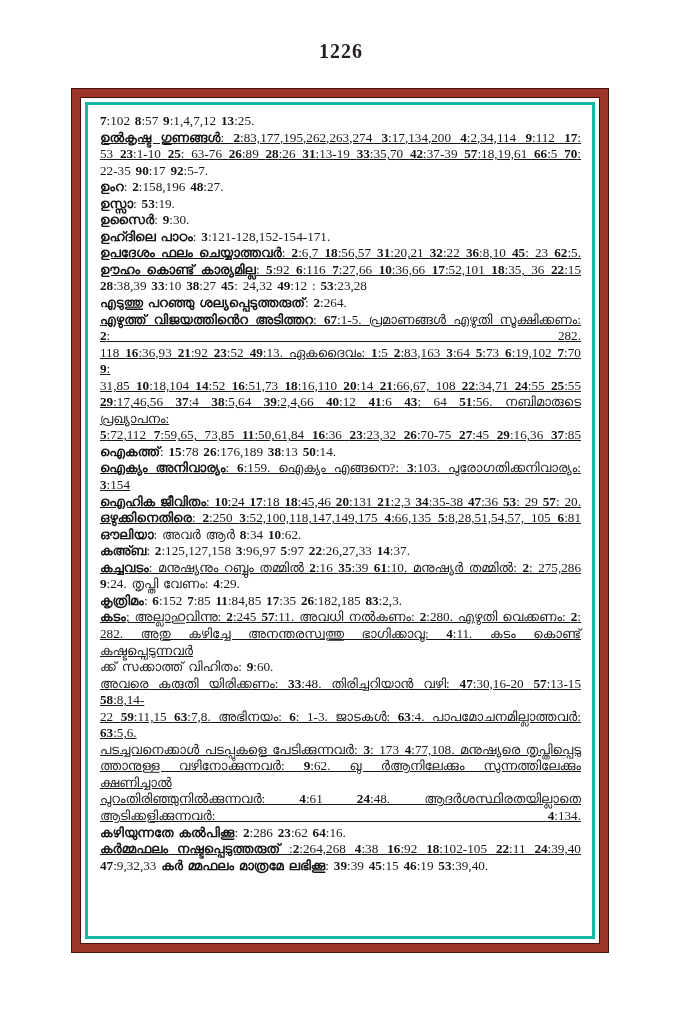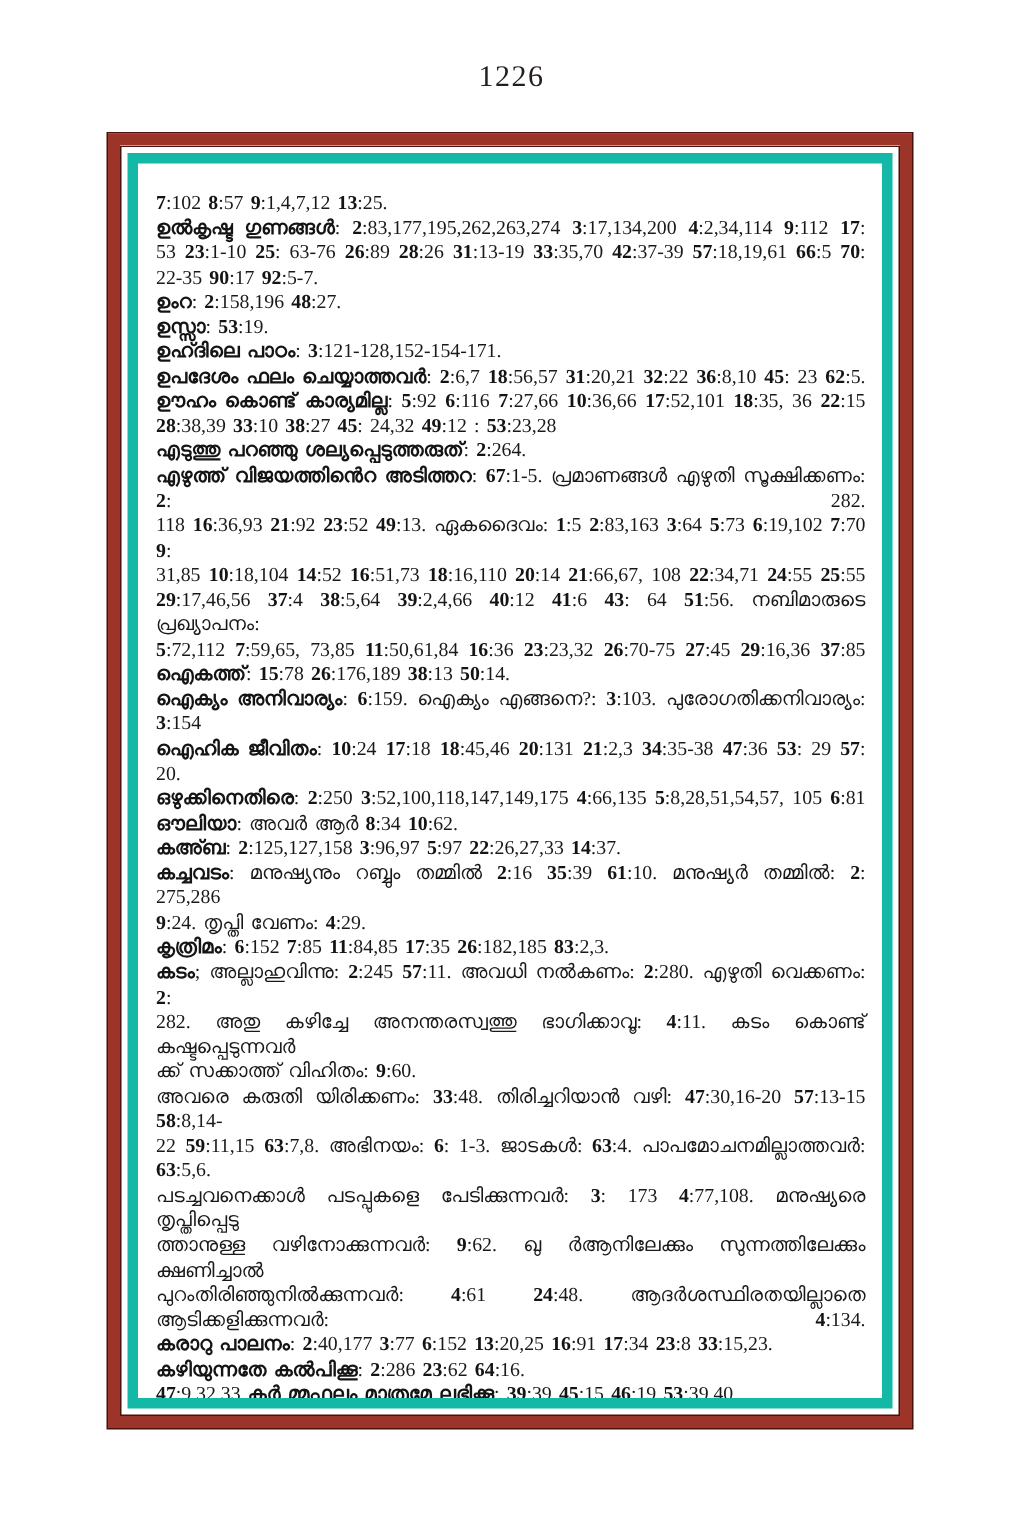--- a/index.html
+++ b/index.html
@@ -16,21 +16,21 @@
     width: 682px;
     height: 1024px;
     background: #ffffff;
   }
   .page-number {
     position: absolute;
     top: 40px;
     left: 0;
     width: 100%;
     text-align: center;
-    font-weight: 400;
+    font-weight: 700;
     font-size: 20px;
     letter-spacing: 1px;
     color: #241f1d;
   }
   
   .frame {
     position: absolute;
     left: 72px;
     top: 89px;
     width: 536px;
@@ -40,56 +40,58 @@
     outline: 1px solid #46120b;
     box-shadow: inset 0 0 0 1px #46120b;
     background: #ffffff;
   }
   .inner {
     position: absolute;
     left: 5px;
     top: 5px;
     right: 5px;
     bottom: 5px;
-    border: 7px solid #14b8a6;
+    border: 3px solid #14b8a6;
     box-sizing: border-box;
-    padding: 18px 11px 0 12px;
+    padding: 8px 11px 0 12px;
     overflow: hidden;
   }
   .line {
     font-size: 13.2px;
     line-height: 16.55px;
     color: #191919;
     text-align: justify;
     text-align-last: left;
     text-justify: inter-word;
     word-spacing: 1.5px;
     white-space: normal;
   }
   .line.j {
     text-align-last: justify;
+    text-decoration: underline;
   }
   .line b {
     font-weight: 700;
     color: #141414;
   }
 </style>
 </head>
 <body>
 
 <div class="page">
   <div class="page-number">1226</div>
   <div class="frame">
     <div class="inner" id="lines-container">
         <div class="line"><b>7</b><span>:102 </span><b>8</b><span>:57 </span><b>9</b><span>:1,4,7,12 </span><b>13</b><span>:25.</span></div>
         <div class="line j"><b>ഉൽകൃഷ്ട ഗുണങ്ങൾ</b><span>: </span><b>2</b><span>:83,177,195,262,263,274 </span><b>3</b><span>:17,134,200 </span><b>4</b><span>:2,34,114 </span><b>9</b><span>:112 </span><b>17</b><span>:</span></div>
         <div class="line j"><span>53 </span><b>23</b><span>:1-10 </span><b>25</b><span>: 63-76 </span><b>26</b><span>:89 </span><b>28</b><span>:26 </span><b>31</b><span>:13-19 </span><b>33</b><span>:35,70 </span><b>42</b><span>:37-39 </span><b>57</b><span>:18,19,61 </span><b>66</b><span>:5 </span><b>70</b><span>:</span></div>
         <div class="line"><span>22-35 </span><b>90</b><span>:17 </span><b>92</b><span>:5-7.</span></div>
         <div class="line"><b>ഉംറ</b><span>: </span><b>2</b><span>:158,196 </span><b>48</b><span>:27.</span></div>
         <div class="line"><b>ഉസ്സാ</b><span>: </span><b>53</b><span>:19.</span></div>
+        <div class="line"><b>ഉസൈർ</b><span>: </span><b>9</b><span>:30.</span></div>
         <div class="line"><b>ഉഹ്ദിലെ പാഠം</b><span>: </span><b>3</b><span>:121-128,152-154-171.</span></div>
         <div class="line j"><b>ഉപദേശം ഫലം ചെയ്യാത്തവർ</b><span>: </span><b>2</b><span>:6,7 </span><b>18</b><span>:56,57 </span><b>31</b><span>:20,21 </span><b>32</b><span>:22 </span><b>36</b><span>:8,10 </span><b>45</b><span>: 23 </span><b>62</b><span>:5.</span></div>
         <div class="line j"><b>ഊഹം കൊണ്ട് കാര്യമില്ല</b><span>: </span><b>5</b><span>:92 </span><b>6</b><span>:116 </span><b>7</b><span>:27,66 </span><b>10</b><span>:36,66 </span><b>17</b><span>:52,101 </span><b>18</b><span>:35, 36 </span><b>22</b><span>:15</span></div>
         <div class="line"><b>28</b><span>:38,39 </span><b>33</b><span>:10 </span><b>38</b><span>:27 </span><b>45</b><span>: 24,32 </span><b>49</b><span>:12 : </span><b>53</b><span>:23,28</span></div>
         <div class="line"><b>എടുത്തു പറഞ്ഞു ശല്യപ്പെടുത്തരുത്</b><span>: </span><b>2</b><span>:264.</span></div>
         <div class="line j"><b>എഴുത്ത് വിജയത്തിൻെറ അടിത്തറ</b><span>: </span><b>67</b><span>:1-5. പ്രമാണങ്ങൾ എഴുതി സൂക്ഷിക്കണം: </span><b>2</b><span>: 282.</span></div>
         <div class="line j"><span>118 </span><b>16</b><span>:36,93 </span><b>21</b><span>:92 </span><b>23</b><span>:52 </span><b>49</b><span>:13. ഏകദൈവം: </span><b>1</b><span>:5 </span><b>2</b><span>:83,163 </span><b>3</b><span>:64 </span><b>5</b><span>:73 </span><b>6</b><span>:19,102 </span><b>7</b><span>:70 </span><b>9</b><span>:</span></div>
         <div class="line j"><span>31,85 </span><b>10</b><span>:18,104 </span><b>14</b><span>:52 </span><b>16</b><span>:51,73 </span><b>18</b><span>:16,110 </span><b>20</b><span>:14 </span><b>21</b><span>:66,67, 108 </span><b>22</b><span>:34,71 </span><b>24</b><span>:55 </span><b>25</b><span>:55</span></div>
         <div class="line j"><b>29</b><span>:17,46,56 </span><b>37</b><span>:4 </span><b>38</b><span>:5,64 </span><b>39</b><span>:2,4,66 </span><b>40</b><span>:12 </span><b>41</b><span>:6 </span><b>43</b><span>: 64 </span><b>51</b><span>:56. നബിമാരുടെ പ്രഖ്യാപനം:</span></div>
         <div class="line j"><b>5</b><span>:72,112 </span><b>7</b><span>:59,65, 73,85 </span><b>11</b><span>:50,61,84 </span><b>16</b><span>:36 </span><b>23</b><span>:23,32 </span><b>26</b><span>:70-75 </span><b>27</b><span>:45 </span><b>29</b><span>:16,36 </span><b>37</b><span>:85</span></div>
@@ -103,18 +105,18 @@
         <div class="line"><b>9</b><span>:24. തൃപ്തി വേണം: </span><b>4</b><span>:29.</span></div>
         <div class="line"><b>കൃത്രിമം</b><span>: </span><b>6</b><span>:152 </span><b>7</b><span>:85 </span><b>11</b><span>:84,85 </span><b>17</b><span>:35 </span><b>26</b><span>:182,185 </span><b>83</b><span>:2,3.</span></div>
         <div class="line j"><b>കടം</b><span>; അല്ലാഹുവിന്നു: </span><b>2</b><span>:245 </span><b>57</b><span>:11. അവധി നൽകണം: </span><b>2</b><span>:280. എഴുതി വെക്കണം: </span><b>2</b><span>:</span></div>
         <div class="line j"><span>282. അതു കഴിച്ചേ അനന്തരസ്വത്തു ഭാഗിക്കാവൂ: </span><b>4</b><span>:11. കടം കൊണ്ട് കഷ്ടപ്പെടുന്നവർ</span></div>
         <div class="line"><span>ക്ക് സക്കാത്ത് വിഹിതം: </span><b>9</b><span>:60.</span></div>
         <div class="line j"><span>അവരെ കരുതി യിരിക്കണം: </span><b>33</b><span>:48. തിരിച്ചറിയാൻ വഴി: </span><b>47</b><span>:30,16-20 </span><b>57</b><span>:13-15 </span><b>58</b><span>:8,14-</span></div>
         <div class="line j"><span>22 </span><b>59</b><span>:11,15 </span><b>63</b><span>:7,8. അഭിനയം: </span><b>6</b><span>: 1-3. ജാടകൾ: </span><b>63</b><span>:4. പാപമോചനമില്ലാത്തവർ: </span><b>63</b><span>:5,6.</span></div>
         <div class="line j"><span>പടച്ചവനെക്കാൾ പടപ്പുകളെ പേടിക്കുന്നവർ: </span><b>3</b><span>: 173 </span><b>4</b><span>:77,108. മനുഷ്യരെ തൃപ്തിപ്പെടു</span></div>
         <div class="line j"><span>ത്താനുള്ള വഴിനോക്കുന്നവർ: </span><b>9</b><span>:62. ഖു ർആനിലേക്കും സുന്നത്തിലേക്കും ക്ഷണിച്ചാൽ</span></div>
         <div class="line j"><span>പുറംതിരിഞ്ഞുനിൽക്കുന്നവർ: </span><b>4</b><span>:61 </span><b>24</b><span>:48. ആദർശസ്ഥിരതയില്ലാതെ ആടിക്കളിക്കുന്നവർ: </span><b>4</b><span>:134.</span></div>
-        <div class="line"><b>കരാറു പാലനം</b><span>: </span><b>2</b><span>:40,177 </span><b>3</b><span>:77 </span><b>6</b><span>:152 </span><b>13</b><span>:20,25 </span><b>16</b><span>:91 </span><b>17</b><span>:34 </span><b>23</b><span>:8 </span><b>33</b><span>:15,23.</span></div>
         <div class="line"><b>കഴിയുന്നതേ കൽപിക്കൂ</b><span>: </span><b>2</b><span>:286 </span><b>23</b><span>:62 </span><b>64</b><span>:16.</span></div>
+        <div class="line j"><b>കർമ്മഫലം നഷ്ടപ്പെടുത്തരുത്</b><span> :</span><b>2</b><span>:264,268 </span><b>4</b><span>:38 </span><b>16</b><span>:92 </span><b>18</b><span>:102-105 </span><b>22</b><span>:11 </span><b>24</b><span>:39,40</span></div>
         <div class="line"><b>47</b><span>:9,32,33 </span><b>കർ മ്മഫലം മാത്രമേ ലഭിക്കൂ</b><span>: </span><b>39</b><span>:39 </span><b>45</b><span>:15 </span><b>46</b><span>:19 </span><b>53</b><span>:39,40.</span></div>
       </div>
   </div>
 </div>
 
 </body></html>

